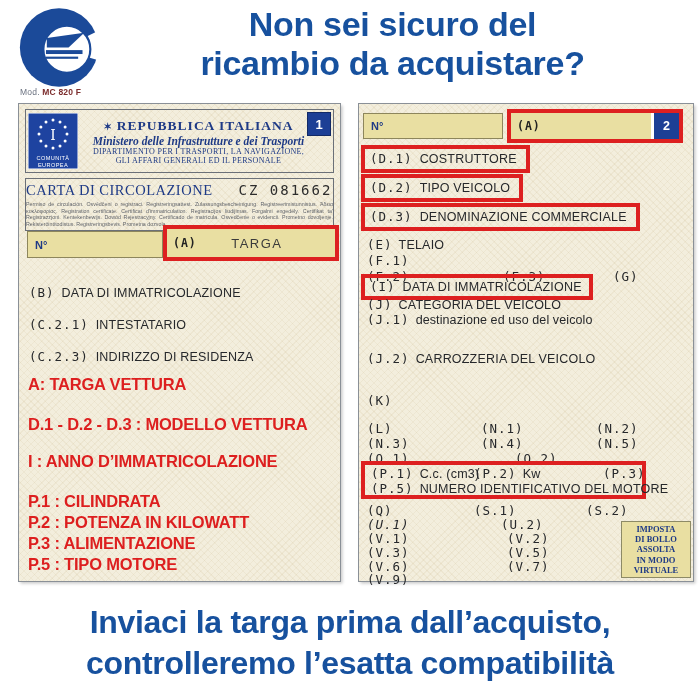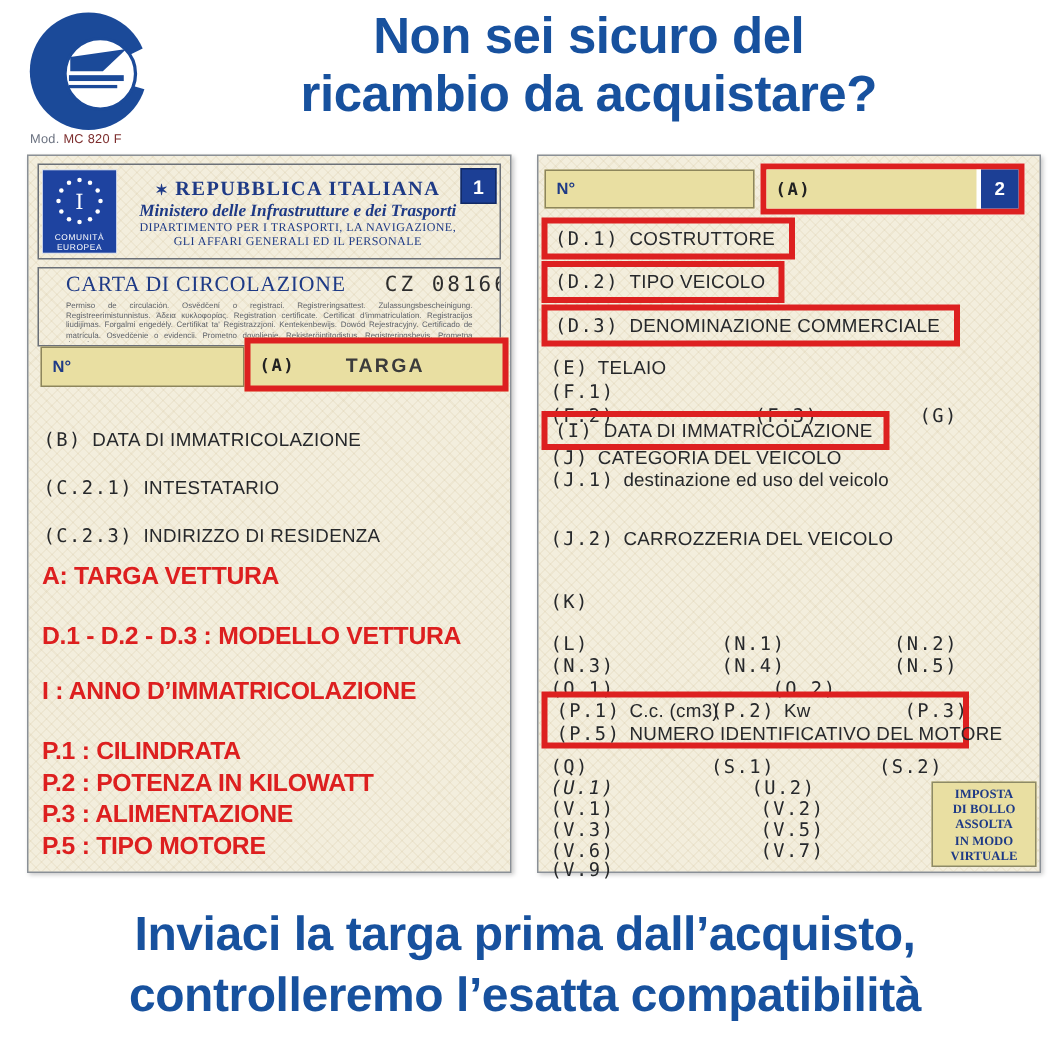--- a/index.html
+++ b/index.html
@@ -8,21 +8,21 @@
 
   
   .big-title{position:absolute;top:5px;left:95px;right:10px;text-align:center;
     font-size:34px;font-weight:bold;color:#17519e;line-height:39px;letter-spacing:-.3px;}
   .footer-text{position:absolute;top:602px;left:0;right:0;text-align:center;
     font-size:32px;font-weight:bold;color:#17519e;line-height:41px;letter-spacing:-.3px;}
 
   
   .logo{position:absolute;top:4px;left:19px;width:87px;height:87px;}
   .modlabel{position:absolute;top:87px;left:20px;font-size:8.5px;color:#6b7280;letter-spacing:.2px;}
-  .modlabel .modcode{color:#7c2d2d;font-weight:normal;}
+  .modlabel .modcode{color:#7c2d2d;font-weight:bold;}
 
   
   .doc{position:absolute;background-color:#f3eedd;border:1px solid #8a9097;box-sizing:content-box;
     box-shadow:1.5px 1.5px 3px rgba(0,0,0,.22);
     background-image:
       repeating-linear-gradient(45deg, rgba(170,140,75,.08) 0 1px, transparent 1px 5px),
       repeating-linear-gradient(-45deg, rgba(170,140,75,.08) 0 1px, transparent 1px 5px);}
   #docL{left:18px;top:103px;width:321px;height:477px;}
   #docR{left:358px;top:103px;width:334px;height:477px;}
 
@@ -34,35 +34,35 @@
   .hdr-rep{font-family:"Liberation Serif",serif;font-weight:bold;font-size:13.5px;letter-spacing:1px;white-space:nowrap;}
   .emblem{font-size:10px;margin-right:4px;}
   .hdr-min{font-family:"Liberation Serif",serif;font-weight:bold;font-style:italic;font-size:11.5px;margin-top:1px;white-space:nowrap;}
   .hdr-dep{font-family:"Liberation Serif",serif;font-size:8px;letter-spacing:.3px;white-space:nowrap;}
   .badge{position:absolute;width:22px;height:22px;background:#1c3f95;color:#fff;font-weight:bold;
     font-size:13px;display:flex;align-items:center;justify-content:center;border:1px solid #122a66;}
   .hdrbox .badge{top:2px;right:2px;}
 
   
   .cartabox{position:absolute;left:6px;right:6px;top:74px;height:53px;border:1px solid #6b7078;
-    padding:3px 18px;box-sizing:border-box;overflow:hidden;}
+    padding:3px 0;box-sizing:border-box;overflow:hidden;}
   .cartarow{display:flex;align-items:baseline;}
   .carta-title{font-family:"Liberation Serif",serif;font-size:14.5px;color:#1e3a86;letter-spacing:.5px;white-space:nowrap;}
   .serial{font-family:"DejaVu Sans Mono",monospace;font-size:14px;letter-spacing:2px;color:#2d2d2d;margin-left:26px;white-space:nowrap;}
   .fineprint{margin-top:2px;font-size:5.3px;line-height:6.6px;color:#4a4f5a;text-align:justify;height:27px;overflow:hidden;opacity:.88;}
 
   
   .fieldbox{position:absolute;background:#e9dfa2;border:1px solid #8d865c;box-sizing:border-box;
     display:flex;align-items:center;padding:0 7px;}
   .nlabel{color:#1e3a86;font-weight:bold;font-size:11px;}
 
   
   .aredbox{position:absolute;border:4px solid #dd2020;background:#e9dfa2;display:flex;align-items:center;box-sizing:border-box;}
   .acode{font-family:"DejaVu Sans Mono",monospace;font-weight:bold;font-size:11.5px;color:#222;padding-left:6px;letter-spacing:1px;}
-  .aval{flex:1;text-align:center;font-size:13px;font-weight:700;letter-spacing:1.5px;color:#3b3b3b;padding-right:18px;}
+  .aval{flex:1;text-align:center;font-size:13px;font-weight:400;letter-spacing:1.5px;color:#3b3b3b;padding-right:18px;}
 
   
   .aredbox2{position:absolute;border:4px solid #dd2020;display:flex;align-items:stretch;box-sizing:border-box;background:#fff;}
   .aredbox2 .yfield{flex:1;background:#e9dfa2;display:flex;align-items:center;border-right:3px solid #fff;}
   .badge2{width:25px;background:#1c3f95;color:#fff;font-weight:bold;font-size:12.5px;
     display:flex;align-items:center;justify-content:center;flex:none;}
 
   
   .lfield,.cellwrap{display:flex;gap:7px;align-items:baseline;white-space:nowrap;}
   .lfield{position:absolute;left:10px;color:#26282b;}

